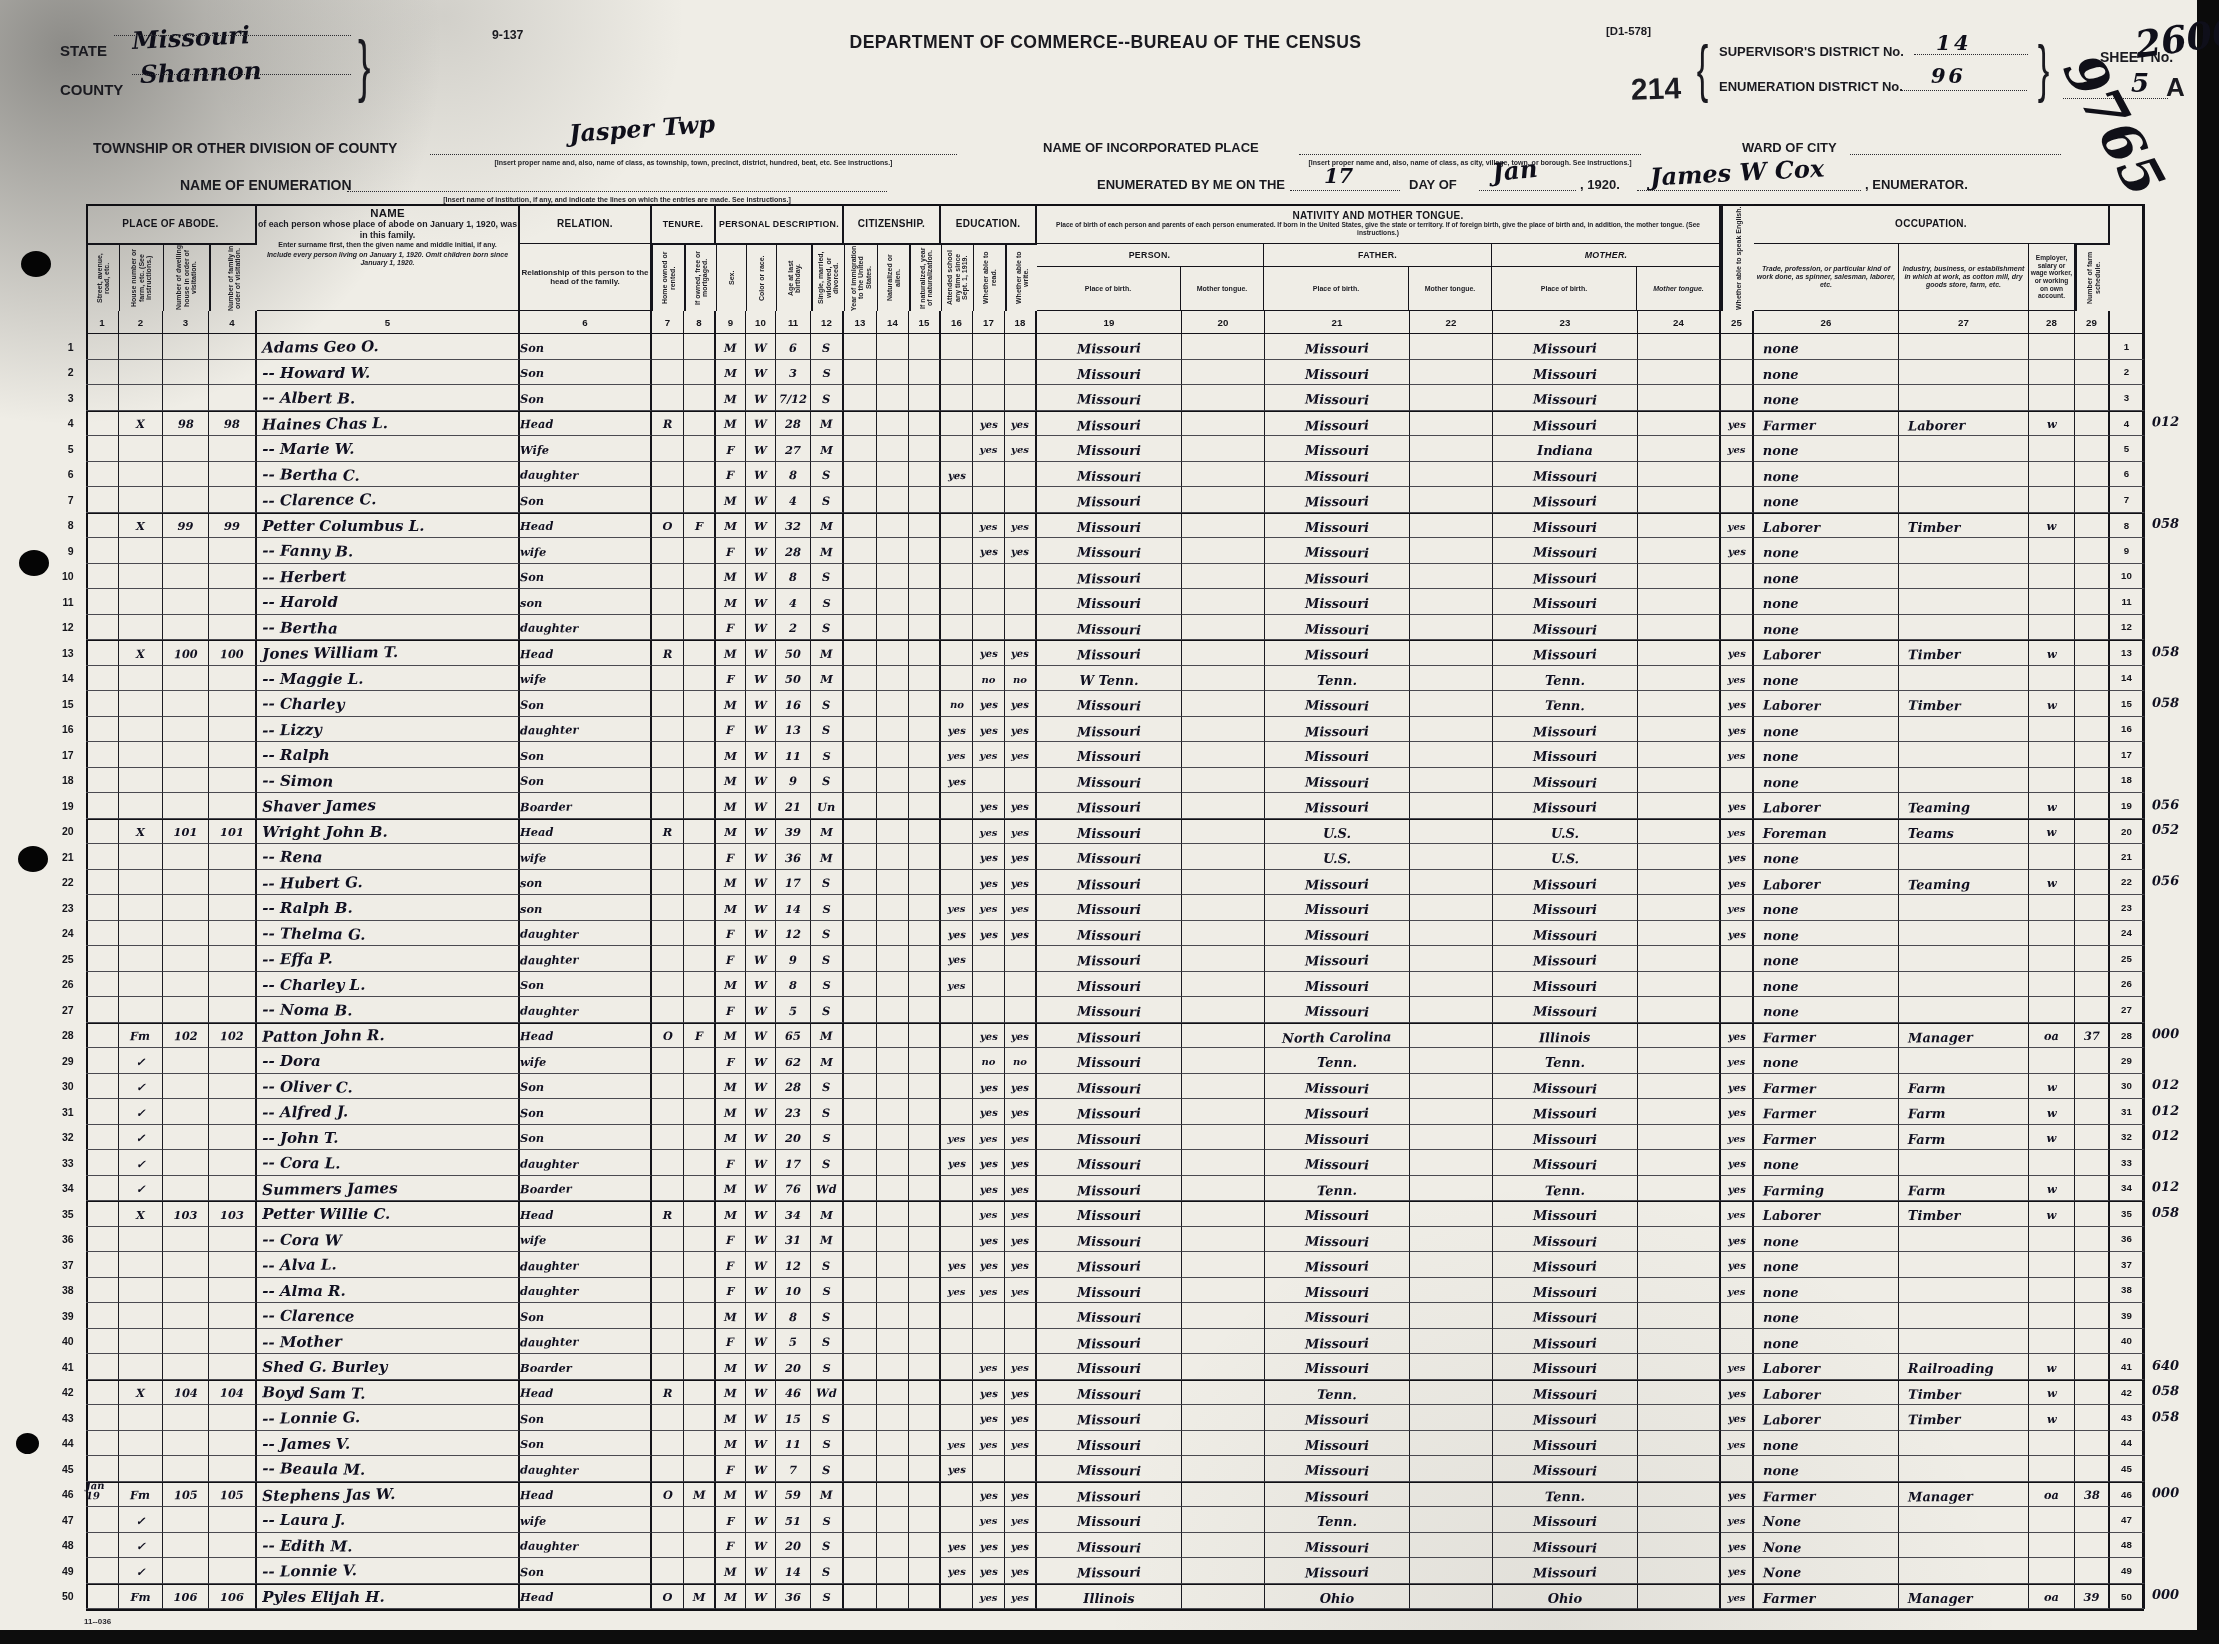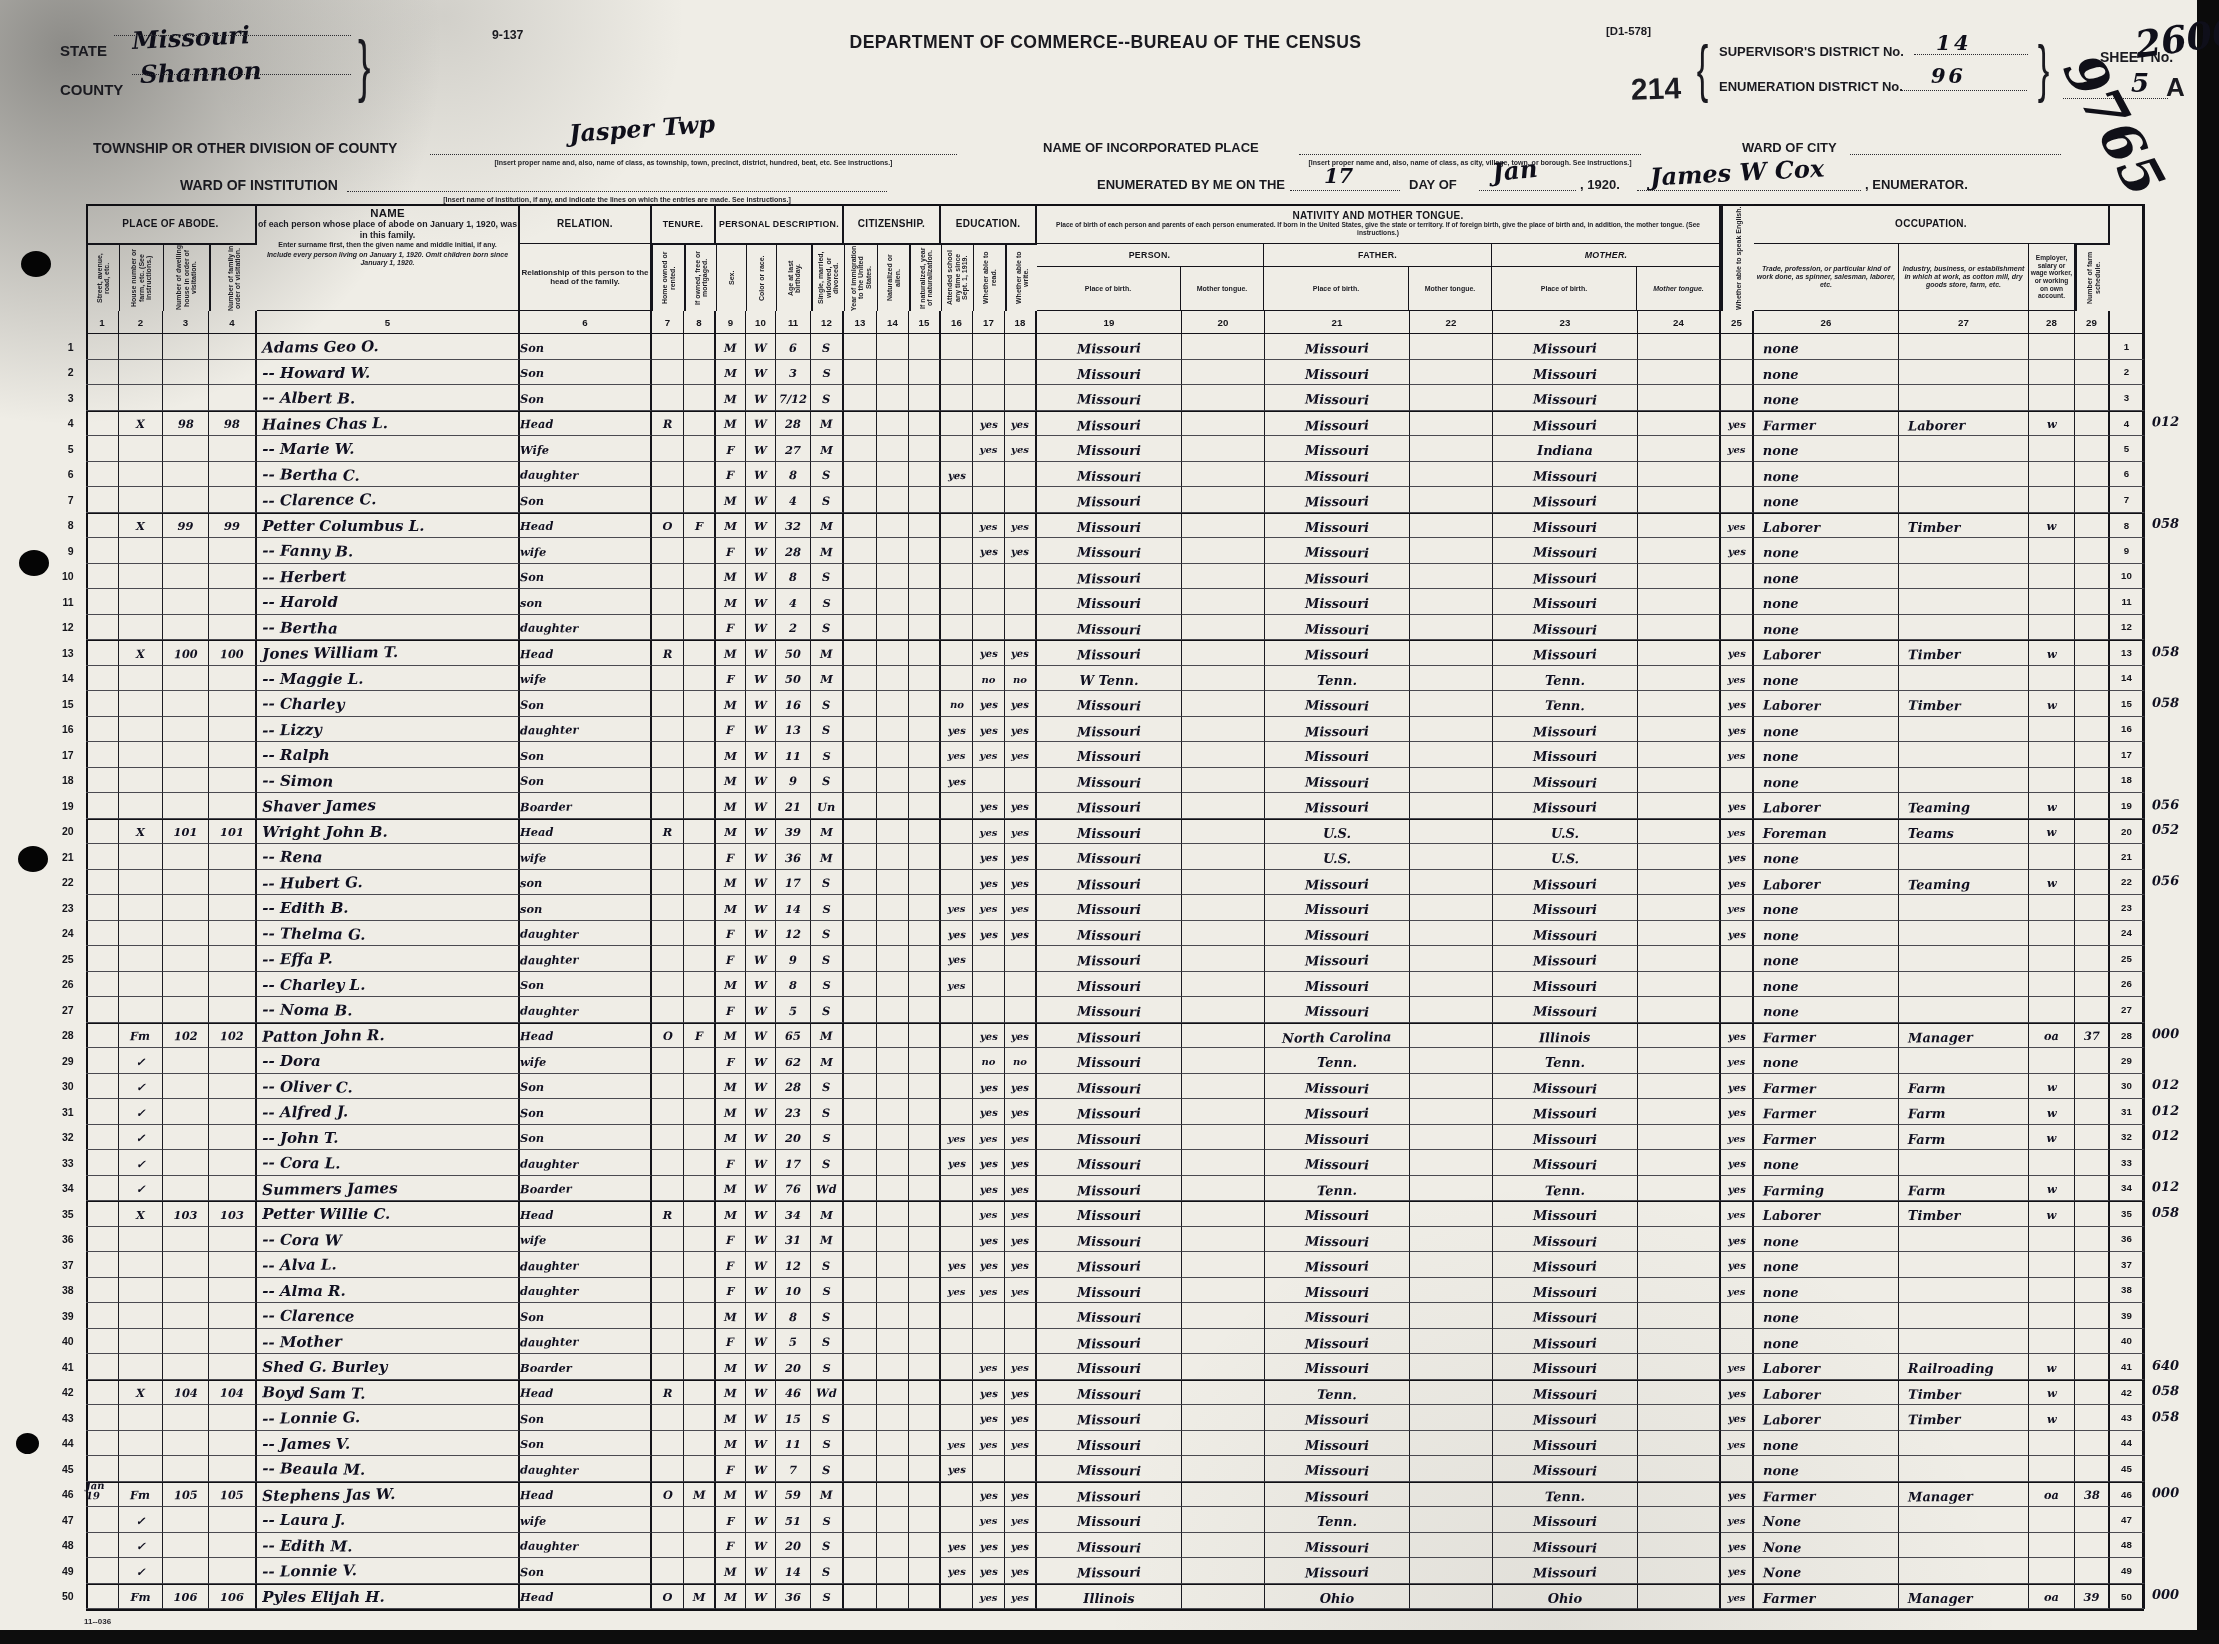--- a/index.html
+++ b/index.html
@@ -101,21 +101,21 @@
   <div class="dotline" style="left:430px;top:154px;width:527px;"></div>
   <div class="note" style="left:430px;top:159px;width:527px;">[Insert proper name and, also, name of class, as township, town, precinct, district, hundred, beat, etc.   See instructions.]</div>
 
   <div class="lbl" style="left:1043px;top:140px;font-size:13px;">NAME OF INCORPORATED PLACE</div>
   <div class="dotline" style="left:1299px;top:154px;width:342px;"></div>
   <div class="note" style="left:1299px;top:159px;width:342px;">[Insert proper name and, also, name of class, as city, village, town, or borough.   See instructions.]</div>
 
   <div class="lbl" style="left:1742px;top:140px;font-size:13px;">WARD OF CITY</div>
   <div class="dotline" style="left:1850px;top:154px;width:211px;"></div>
 
-  <div class="lbl" style="left:180px;top:177px;font-size:14px;">WARD OF INSTITUTION</div>
+  <div class="lbl" style="left:180px;top:177px;font-size:14px;">NAME OF ENUMERATION</div>
   <div class="dotline" style="left:347px;top:191px;width:540px;"></div>
   <div class="note" style="left:347px;top:196px;width:540px;">[Insert name of institution, if any, and indicate the lines on which the entries are made.   See instructions.]</div>
 
   <div class="lbl" style="left:1097px;top:177px;font-size:13px;">ENUMERATED BY ME ON THE</div>
   <div class="hand" style="position:absolute;left:1324px;top:163px;font-size:21px;">17</div>
   <div class="dotline" style="left:1290px;top:190px;width:110px;"></div>
   <div class="lbl" style="left:1409px;top:177px;font-size:13px;">DAY OF</div>
   <div class="hand" style="position:absolute;left:1492px;top:156px;font-size:24.6px;transform:rotate(-6deg);">Jan</div>
   <div class="dotline" style="left:1479px;top:190px;width:97px;"></div>
   <div class="lbl" style="left:1580px;top:177px;font-size:13px;">, 1920.</div>
@@ -1536,21 +1536,21 @@
         <div class="rail railR" style="grid-area: 25 / 32 / 26 / 33;">
           <span class="hv hv-m" style="transform: rotate(-0.8deg);">056</span>
         </div>
         <div class="rail railL" style="grid-area: 26 / 1 / 27 / 2;">23</div>
         <div class="cell lncol b2" style="grid-area: 26 / 31 / 27 / 32;">23</div>
         <div class="cell" style="grid-area: 26 / 2 / 27 / 3;"></div>
         <div class="cell" style="grid-area: 26 / 3 / 27 / 4;"></div>
         <div class="cell" style="grid-area: 26 / 4 / 27 / 5;"></div>
         <div class="cell b2" style="grid-area: 26 / 5 / 27 / 6;"></div>
         <div class="cell cell-name b2" style="grid-area: 26 / 6 / 27 / 7;">
-          <span class="hv hv-name" style="transform: rotate(0deg);">-- Edith B.</span>
+          <span class="hv hv-name" style="transform: rotate(0deg);">-- Ralph B.</span>
         </div>
         <div class="cell cell-name b2" style="grid-area: 26 / 7 / 27 / 8;">
           <span class="hv hv-s" style="transform: rotate(0deg);">son</span>
         </div>
         <div class="cell" style="grid-area: 26 / 8 / 27 / 9;"></div>
         <div class="cell b2" style="grid-area: 26 / 9 / 27 / 10;"></div>
         <div class="cell" style="grid-area: 26 / 10 / 27 / 11;">
           <span class="hv hv-s" style="transform: rotate(0deg);">M</span>
         </div>
         <div class="cell" style="grid-area: 26 / 11 / 27 / 12;">

